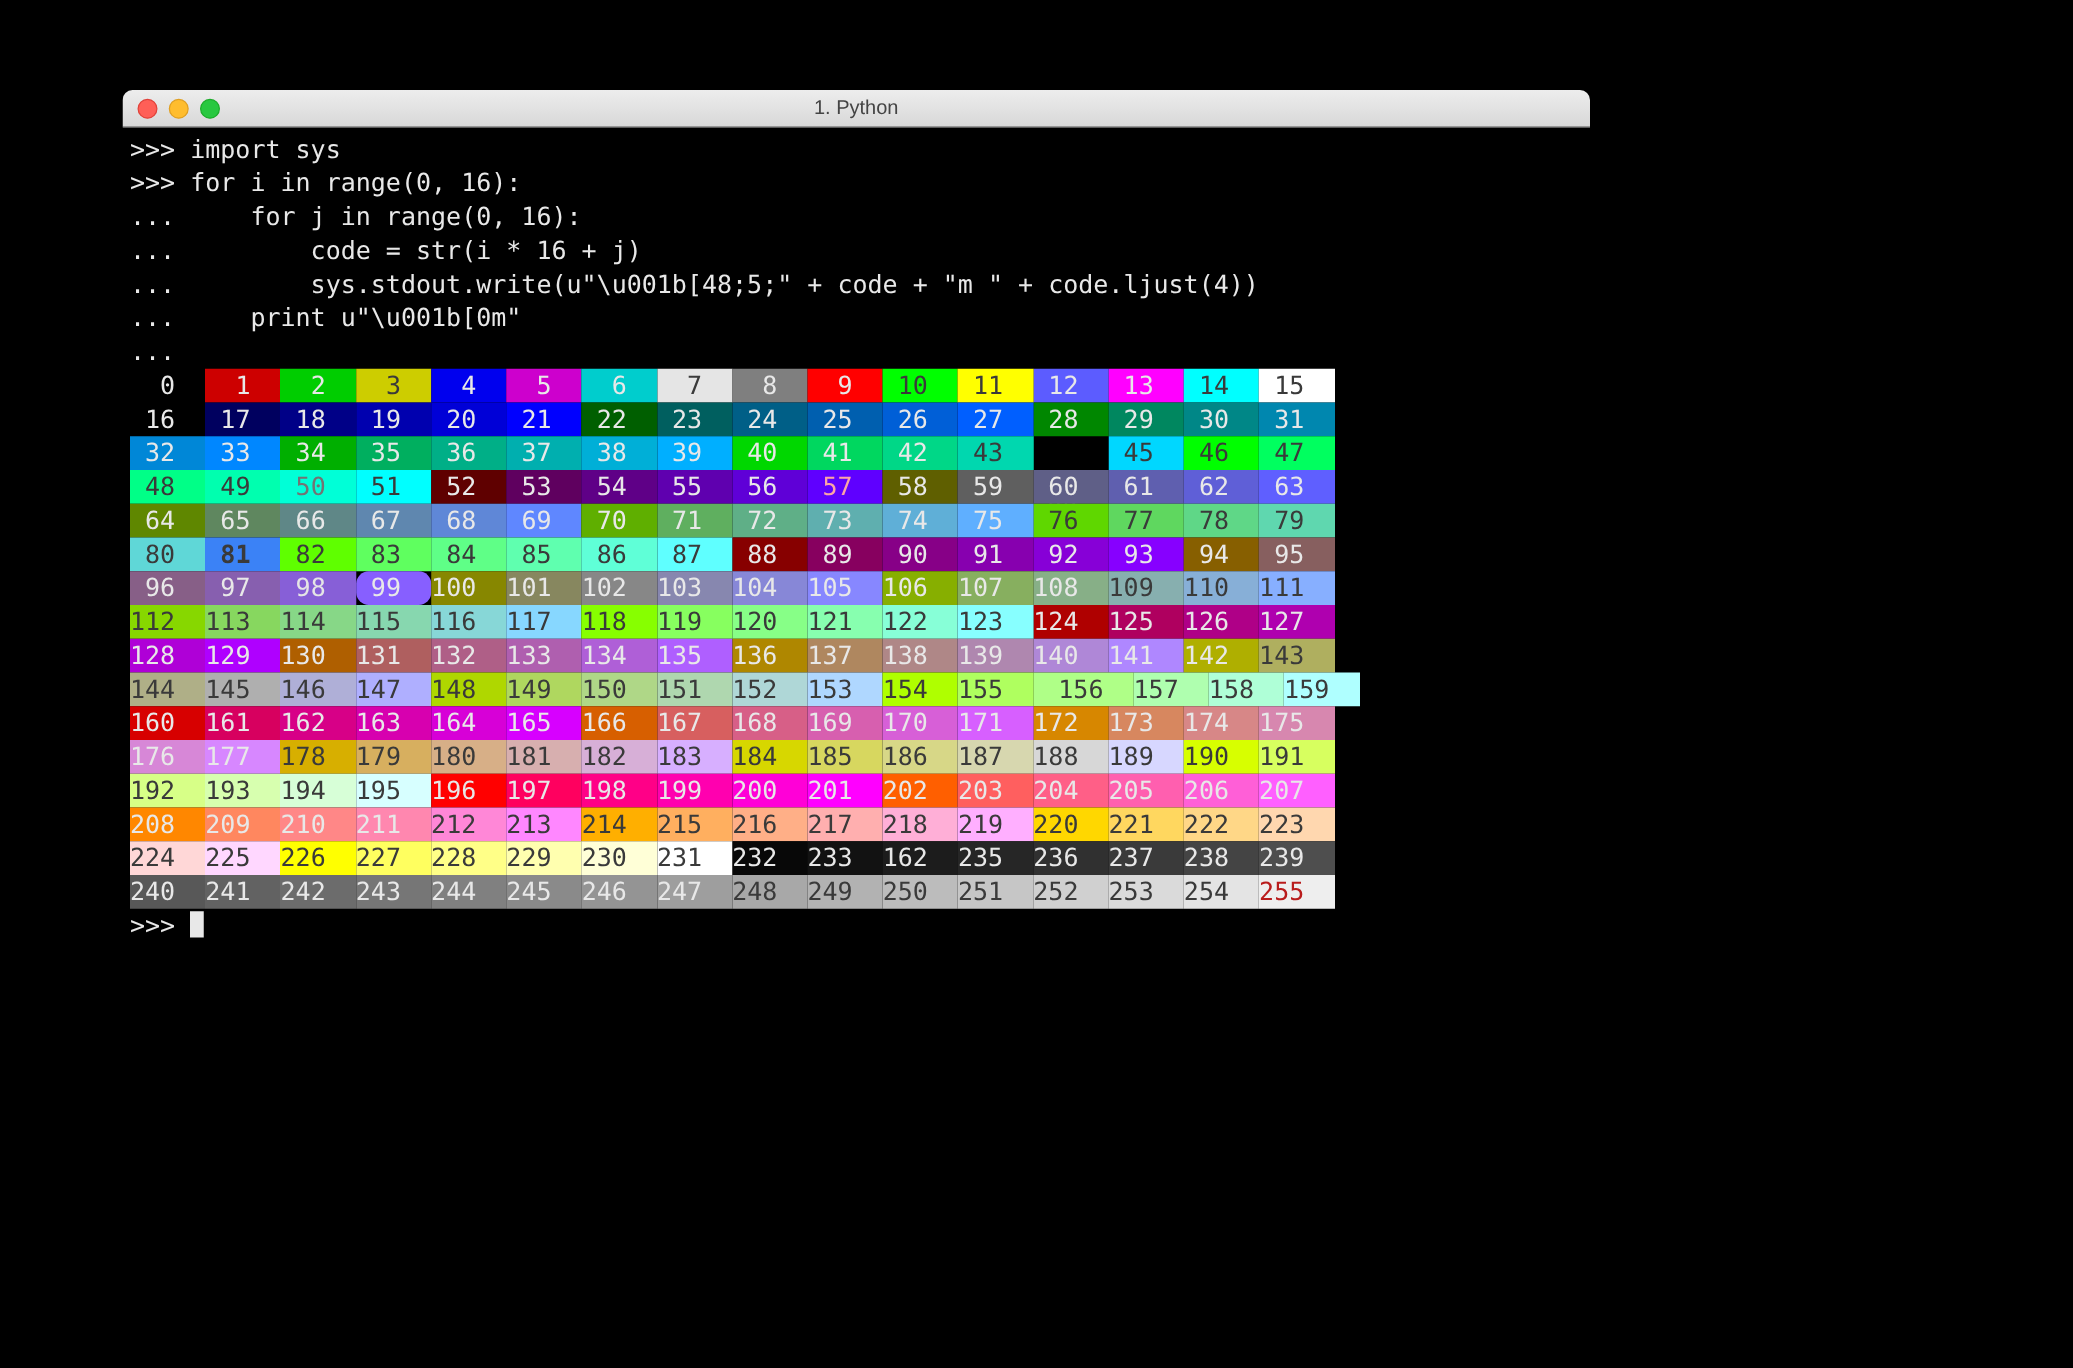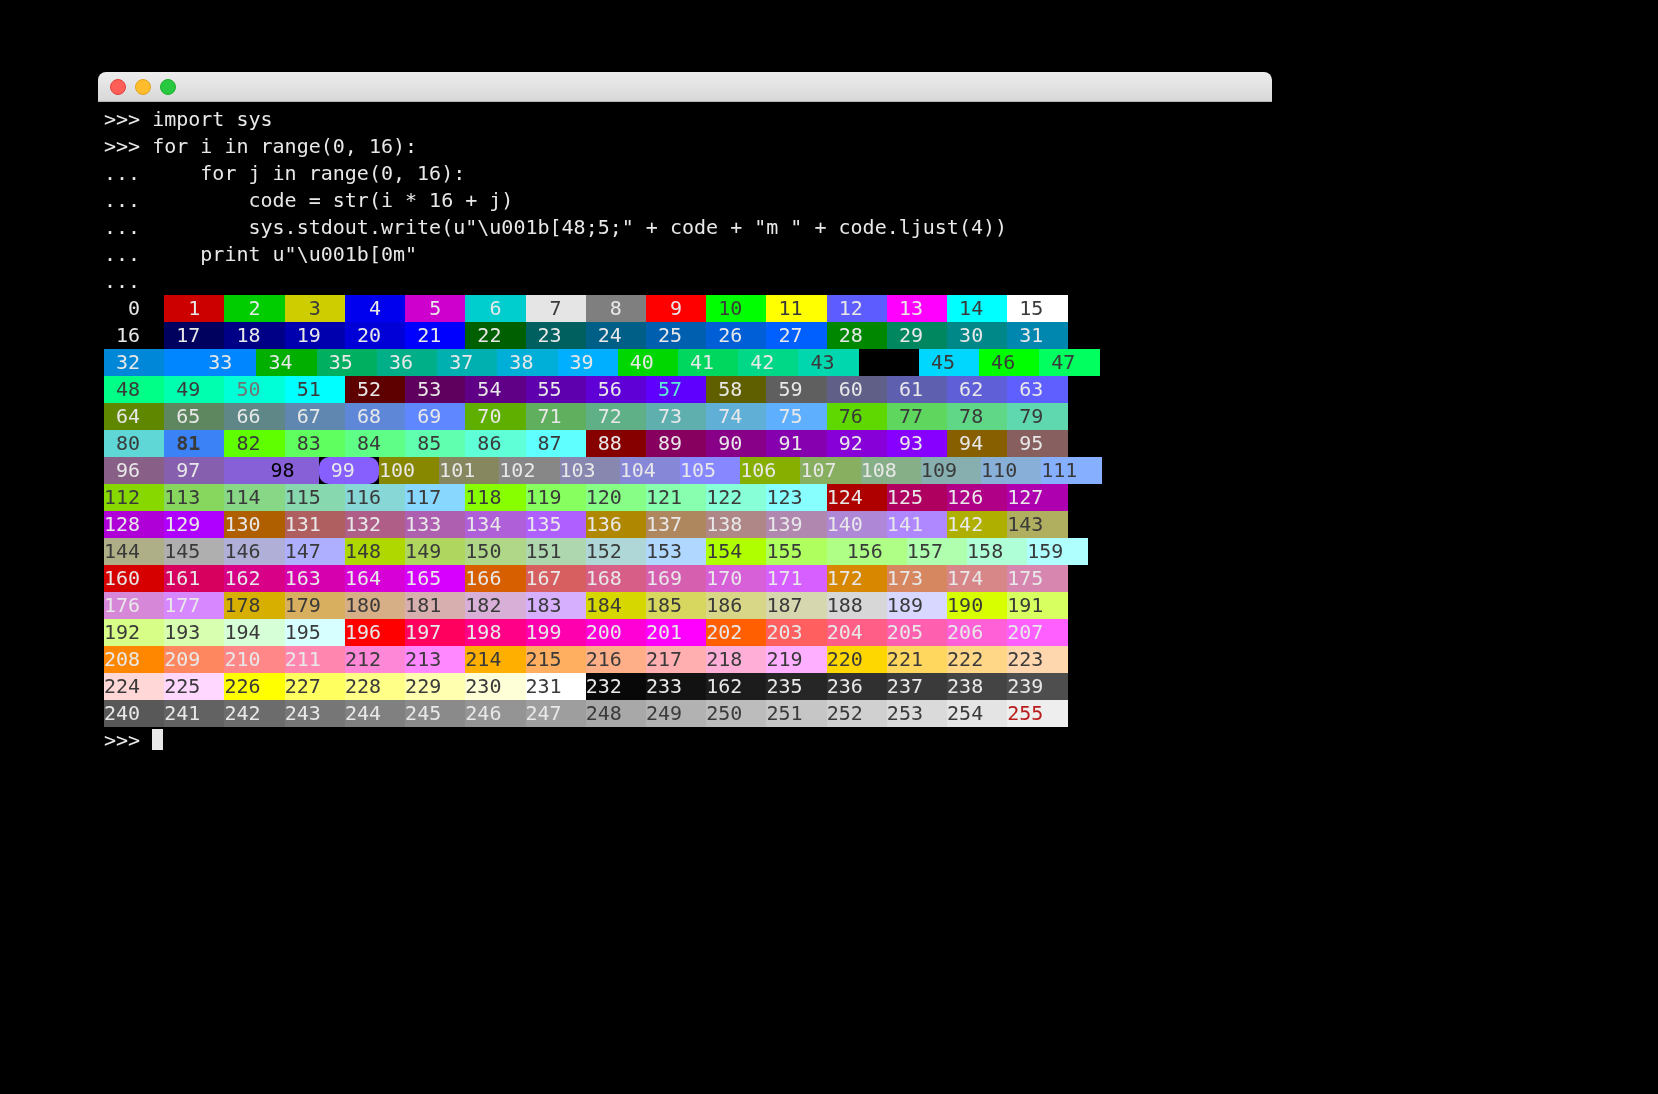--- a/index.html
+++ b/index.html
@@ -80,20 +80,21 @@
 </head>
 <body>
 
 <div class="window">
   <div class="titlebar">
     <div class="traffic-lights">
       <div class="tl red"></div>
       <div class="tl yellow"></div>
       <div class="tl green"></div>
     </div>
+    <div class="title">1. Python</div>
   </div>
 
   <div class="termbody">
     <div id="code-area">
         <div class="line">&gt;&gt;&gt; import sys</div>
         <div class="line">&gt;&gt;&gt; for i in range(0, 16):</div>
         <div class="line">...     for j in range(0, 16):</div>
         <div class="line">...         code = str(i * 16 + j)</div>
         <div class="line">...         sys.stdout.write(u"\u001b[48;5;" + code + "m " + code.ljust(4))</div>
         <div class="line">...     print u"\u001b[0m"</div>
@@ -131,21 +132,21 @@
           <span class="cell" style="background: rgb(0, 95, 175); color: rgb(232, 232, 232);"> 25  </span>
           <span class="cell" style="background: rgb(0, 95, 215); color: rgb(232, 232, 232);"> 26  </span>
           <span class="cell" style="background: rgb(0, 95, 255); color: rgb(232, 232, 232);"> 27  </span>
           <span class="cell" style="background: rgb(0, 135, 0); color: rgb(232, 232, 232);"> 28  </span>
           <span class="cell" style="background: rgb(0, 135, 95); color: rgb(232, 232, 232);"> 29  </span>
           <span class="cell" style="background: rgb(0, 135, 135); color: rgb(232, 232, 232);"> 30  </span>
           <span class="cell" style="background: rgb(0, 135, 175); color: rgb(232, 232, 232);"> 31  </span>
         </div>
         <div class="row">
           <span class="cell" style="background: rgb(0, 135, 215); color: rgb(232, 232, 232);"> 32  </span>
-          <span class="cell" style="background: rgb(0, 135, 255); color: rgb(232, 232, 232); padding-left: 32px;"> 33  </span>
+          <span class="cell" style="background: rgb(0, 135, 255); color: rgb(232, 232, 232);"> 33  </span>
           <span class="cell" style="background: rgb(0, 175, 0); color: rgb(232, 232, 232);"> 34  </span>
           <span class="cell" style="background: rgb(0, 175, 95); color: rgb(232, 232, 232);"> 35  </span>
           <span class="cell" style="background: rgb(0, 175, 135); color: rgb(232, 232, 232);"> 36  </span>
           <span class="cell" style="background: rgb(0, 175, 175); color: rgb(232, 232, 232);"> 37  </span>
           <span class="cell" style="background: rgb(0, 175, 215); color: rgb(232, 232, 232);"> 38  </span>
           <span class="cell" style="background: rgb(0, 175, 255); color: rgb(232, 232, 232);"> 39  </span>
           <span class="cell" style="background: rgb(0, 215, 0); color: rgb(232, 232, 232);"> 40  </span>
           <span class="cell" style="background: rgb(0, 215, 95); color: rgb(232, 232, 232);"> 41  </span>
           <span class="cell" style="background: rgb(0, 215, 135); color: rgb(232, 232, 232);"> 42  </span>
           <span class="cell" style="background: rgb(0, 215, 175); color: rgb(58, 58, 58);"> 43  </span>
@@ -157,21 +158,21 @@
         <div class="row">
           <span class="cell" style="background: rgb(0, 255, 135); color: rgb(58, 58, 58);"> 48  </span>
           <span class="cell" style="background: rgb(0, 255, 175); color: rgb(58, 58, 58);"> 49  </span>
           <span class="cell" style="background: rgb(0, 255, 215); color: #737373;"> 50  </span>
           <span class="cell" style="background: rgb(0, 255, 255); color: rgb(58, 58, 58);"> 51  </span>
           <span class="cell" style="background: rgb(95, 0, 0); color: rgb(232, 232, 232);"> 52  </span>
           <span class="cell" style="background: rgb(95, 0, 95); color: rgb(232, 232, 232);"> 53  </span>
           <span class="cell" style="background: rgb(95, 0, 135); color: rgb(232, 232, 232);"> 54  </span>
           <span class="cell" style="background: rgb(95, 0, 175); color: rgb(232, 232, 232);"> 55  </span>
           <span class="cell" style="background: rgb(95, 0, 215); color: rgb(232, 232, 232);"> 56  </span>
-          <span class="cell" style="background: rgb(95, 0, 255); color: #5eead4;"> 57  </span>
+          <span class="cell" style="background: rgb(95, 0, 255); color: #fca5a5;"> 57  </span>
           <span class="cell" style="background: rgb(95, 95, 0); color: rgb(232, 232, 232);"> 58  </span>
           <span class="cell" style="background: rgb(95, 95, 95); color: rgb(232, 232, 232);"> 59  </span>
           <span class="cell" style="background: rgb(95, 95, 135); color: rgb(232, 232, 232);"> 60  </span>
           <span class="cell" style="background: rgb(95, 95, 175); color: rgb(232, 232, 232);"> 61  </span>
           <span class="cell" style="background: rgb(95, 95, 215); color: rgb(232, 232, 232);"> 62  </span>
           <span class="cell" style="background: rgb(95, 95, 255); color: rgb(232, 232, 232);"> 63  </span>
         </div>
         <div class="row">
           <span class="cell" style="background: rgb(95, 135, 0); color: rgb(232, 232, 232);"> 64  </span>
           <span class="cell" style="background: rgb(95, 135, 95); color: rgb(232, 232, 232);"> 65  </span>
@@ -204,21 +205,21 @@
           <span class="cell" style="background: rgb(135, 0, 135); color: rgb(232, 232, 232);"> 90  </span>
           <span class="cell" style="background: rgb(135, 0, 175); color: rgb(232, 232, 232);"> 91  </span>
           <span class="cell" style="background: rgb(135, 0, 215); color: rgb(232, 232, 232);"> 92  </span>
           <span class="cell" style="background: rgb(135, 0, 255); color: rgb(232, 232, 232);"> 93  </span>
           <span class="cell" style="background: rgb(135, 95, 0); color: rgb(232, 232, 232);"> 94  </span>
           <span class="cell" style="background: rgb(135, 95, 95); color: rgb(232, 232, 232);"> 95  </span>
         </div>
         <div class="row">
           <span class="cell" style="background: rgb(135, 95, 135); color: rgb(232, 232, 232);"> 96  </span>
           <span class="cell" style="background: rgb(135, 95, 175); color: rgb(232, 232, 232);"> 97  </span>
-          <span class="cell" style="background: rgb(135, 95, 215); color: #000000; padding-left: 34px;"> 98  </span>
+          <span class="cell" style="background: rgb(135, 95, 215); color: #e5e5e5;"> 98  </span>
           <span class="cell" style="background: rgb(135, 95, 255); color: rgb(232, 232, 232); border-radius: 10px;"> 99  </span>
           <span class="cell" style="background: rgb(135, 135, 0); color: rgb(232, 232, 232);">100  </span>
           <span class="cell" style="background: rgb(135, 135, 95); color: rgb(232, 232, 232);">101  </span>
           <span class="cell" style="background: rgb(135, 135, 135); color: rgb(232, 232, 232);">102  </span>
           <span class="cell" style="background: rgb(135, 135, 175); color: rgb(232, 232, 232);">103  </span>
           <span class="cell" style="background: rgb(135, 135, 215); color: rgb(232, 232, 232);">104  </span>
           <span class="cell" style="background: rgb(135, 135, 255); color: rgb(232, 232, 232);">105  </span>
           <span class="cell" style="background: rgb(135, 175, 0); color: rgb(232, 232, 232);">106  </span>
           <span class="cell" style="background: rgb(135, 175, 95); color: rgb(232, 232, 232);">107  </span>
           <span class="cell" style="background: rgb(135, 175, 135); color: rgb(232, 232, 232);">108  </span>

